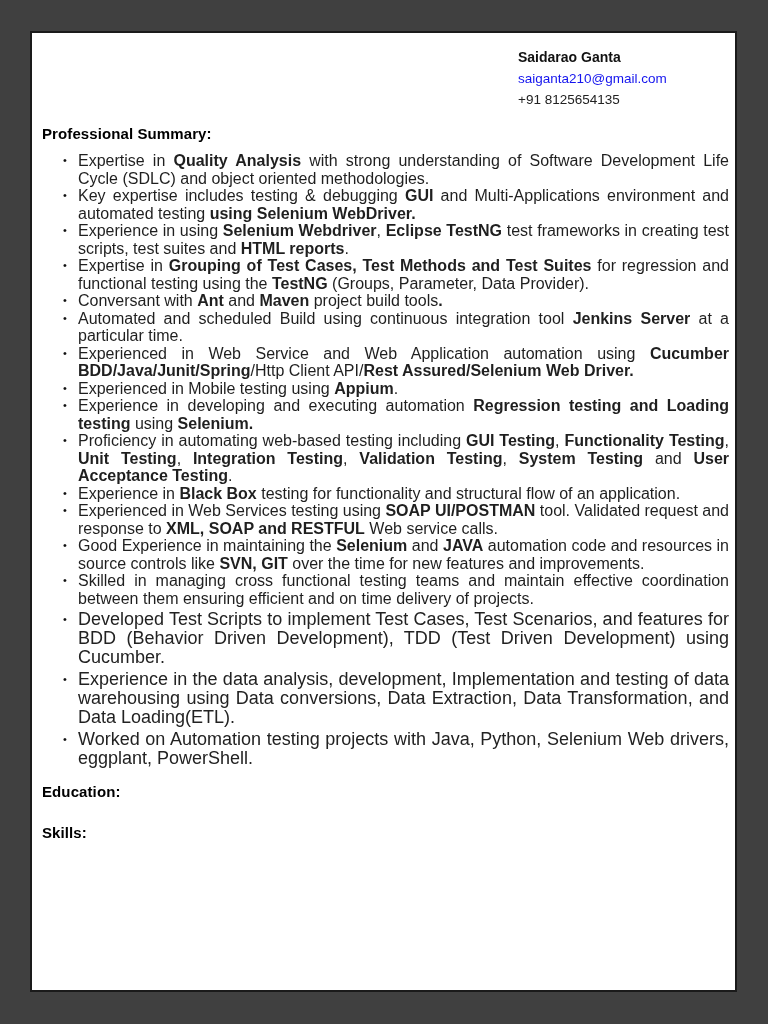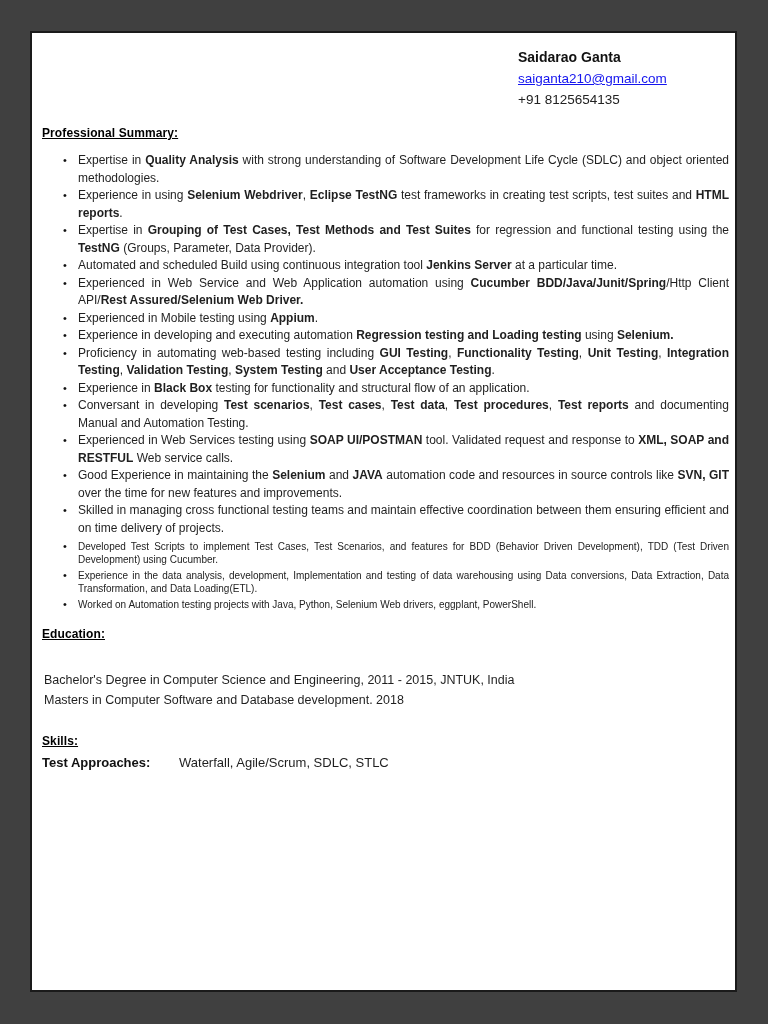--- a/index.html
+++ b/index.html
@@ -9,39 +9,39 @@
   }
   .page{
     position:absolute;left:30px;top:31px;width:707px;height:961px;
     border:2px solid #1a1a1a;box-sizing:border-box;overflow:hidden;background:#fff;
   }
   .contact{
     margin:14px 0 0 486px;line-height:21px;font-size:13.5px;
   }
   .contact .name{font-weight:bold;color:#111;font-size:14px;}
   .contact .email a, .contact .email span.link{
-    color:#1414ee;text-decoration:underline;cursor:pointer;
+    color:#1414ee;cursor:pointer;
   }
   .contact .phone{color:#222;}
   h2.sec{
-    margin:14px 0 0 10px;font-size:12px;font-weight:bold;color:#000;
-    text-decoration:underline;letter-spacing:0.1px;line-height:19px;
+    margin:14px 0 0 10px;font-size:15px;font-weight:bold;color:#000;
+    letter-spacing:0.1px;line-height:19px;
   }
   ul.bullets{
     margin:9px 0 0 0;padding:0 6px 0 46px;list-style:none;
   }
   ul.bullets li{
-    position:relative;font-size:12px;line-height:17.5px;color:#1f1f1f;
+    position:relative;font-size:16px;line-height:17.5px;color:#1f1f1f;
     text-align:justify;text-justify:inter-word;
   }
   ul.bullets li::before{
     content:"\2022";position:absolute;left:-15px;top:0;font-size:11px;color:#111;
   }
   ul.bullets li.alt{
-    font-size:10px;line-height:13px;margin-top:3px;color:#222;
+    font-size:18px;line-height:19px;margin-top:3px;color:#222;
   }
   .edu-lines{margin:26px 0 0 12px;font-size:12.5px;line-height:20px;color:#1f1f1f;}
   .edu-lines p{margin:0;}
   h2.sec.skills{margin-top:22px;}
   .skills-row{margin:2px 0 0 10px;font-size:13px;line-height:20px;}
   .skills-row .lbl{font-weight:bold;color:#111;display:inline-block;width:137px;}
   .skills-row .val{color:#1f1f1f;}
 </style>
 </head>
 <body>
@@ -54,44 +54,38 @@
       <div class="email">
         <span class="link">saiganta210@gmail.com</span>
       </div>
       <div class="phone">+91 8125654135</div>
     </div>
 
     <h2 class="sec">Professional Summary:</h2>
 
     <ul class="bullets">
         <li>Expertise in <b>Quality Analysis</b> with strong understanding of Software Development Life Cycle (SDLC) and object oriented methodologies.</li>
+        <li>Key expertise includes testing &amp; debugging <b>GUI</b> and Multi-Applications environment and automated testing <b>using Selenium WebDriver.</b></li>
         <li>Experience in using <b>Selenium Webdriver</b>, <b>Eclipse TestNG</b> test frameworks in creating test scripts, test suites and <b>HTML reports</b>.</li>
         <li>Expertise in <b>Grouping of Test Cases, Test Methods and Test Suites</b> for regression and functional testing using the <b>TestNG</b> (Groups, Parameter, Data Provider).</li>
+        <li>Conversant with <b>Ant</b> and <b>Maven</b> project build tools<b>.</b></li>
         <li>Automated and scheduled Build using continuous integration tool <b>Jenkins Server</b> at a particular time.</li>
         <li>Experienced in Web Service and Web Application automation using <b>Cucumber BDD/Java/Junit/Spring</b>/Http Client API/<b>Rest Assured/Selenium Web Driver.</b></li>
         <li>Experienced in Mobile testing using <b>Appium</b>.</li>
         <li>Experience in developing and executing automation <b>Regression testing and Loading testing</b> using <b>Selenium.</b></li>
         <li>Proficiency in automating web-based testing including <b>GUI Testing</b>, <b>Functionality Testing</b>, <b>Unit Testing</b>, <b>Integration Testing</b>, <b>Validation Testing</b>, <b>System Testing</b> and <b>User Acceptance Testing</b>.</li>
         <li>Experience in <b>Black Box</b> testing for functionality and structural flow of an application.</li>
-        <li>Conversant in developing <b>Test scenarios</b>, <b>Test cases</b>, <b>Test data</b>, <b>Test procedures</b>, <b>Test reports</b> and documenting Manual and Automation Testing.</li>
         <li>Experienced in Web Services testing using <b>SOAP UI/POSTMAN</b> tool. Validated request and response to <b>XML, SOAP and RESTFUL</b> Web service calls.</li>
         <li>Good Experience in maintaining the <b>Selenium</b> and <b>JAVA</b> automation code and resources in source controls like <b>SVN, GIT</b> over the time for new features and improvements.</li>
         <li>Skilled in managing cross functional testing teams and maintain effective coordination between them ensuring efficient and on time delivery of projects.</li>
         <li class="alt">Developed Test Scripts to implement Test Cases, Test Scenarios, and features for BDD (Behavior Driven Development), TDD (Test Driven Development) using Cucumber.</li>
         <li class="alt">Experience in the data analysis, development, Implementation and testing of data warehousing using Data conversions, Data Extraction, Data Transformation, and Data Loading(ETL).</li>
         <li class="alt">Worked on Automation testing projects with Java, Python, Selenium Web drivers, eggplant, PowerShell.</li>
       </ul>
 
     <h2 class="sec">Education:</h2>
 
-    <div class="edu-lines">
-      <p>Bachelor's Degree in Computer Science and Engineering, 2011 - 2015, JNTUK, India</p>
-      <p>Masters in Computer Software and Database development. 2018</p>
-    </div>
 
     <h2 class="sec skills">Skills:</h2>
 
-    <div class="skills-row">
-      <span class="lbl">Test Approaches:</span><span class="val">Waterfall, Agile/Scrum, SDLC, STLC</span>
-    </div>
 
   </div>
 </div>
 
 </body></html>

